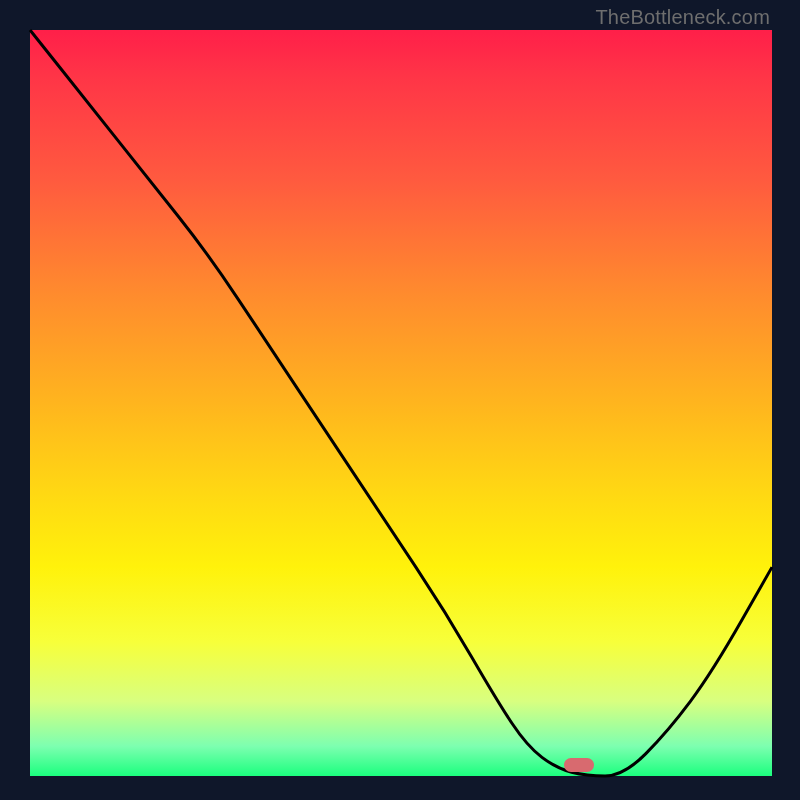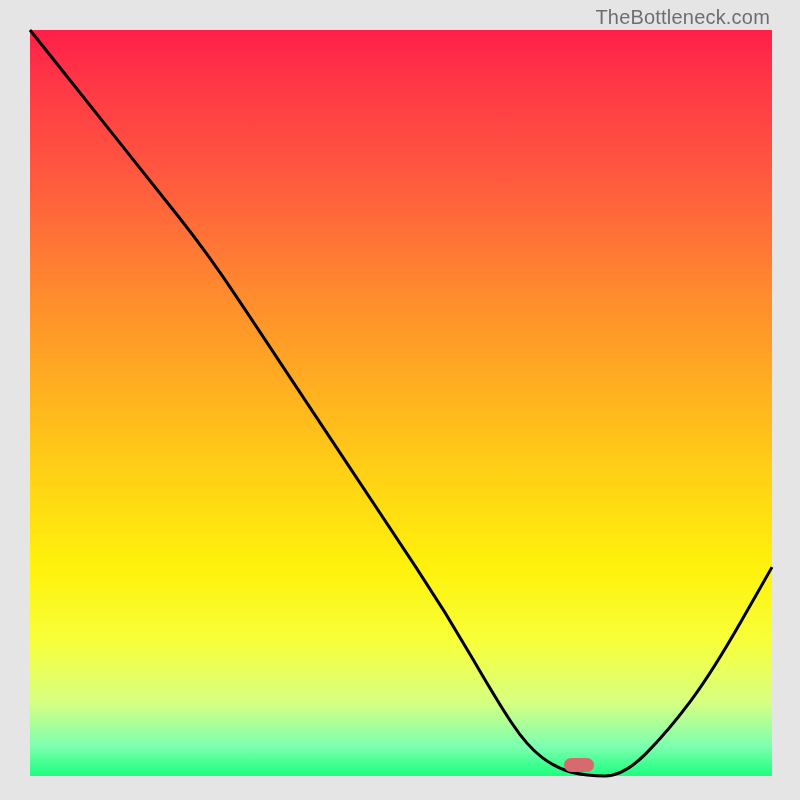--- a/index.html
+++ b/index.html
@@ -8,21 +8,21 @@
     width: 800px;
     height: 800px;
     background: #000;
     overflow: hidden;
     font-family: Arial, Helvetica, sans-serif;
   }
   .frame {
     position: relative;
     width: 800px;
     height: 800px;
-    background: #e5e5e5;
+    background: #0f172a;
   }
   
   .plot {
     position: absolute;
     left: 30px;
     top: 30px;
     width: 742px;   
     height: 746px;  
     
     background: linear-gradient(

